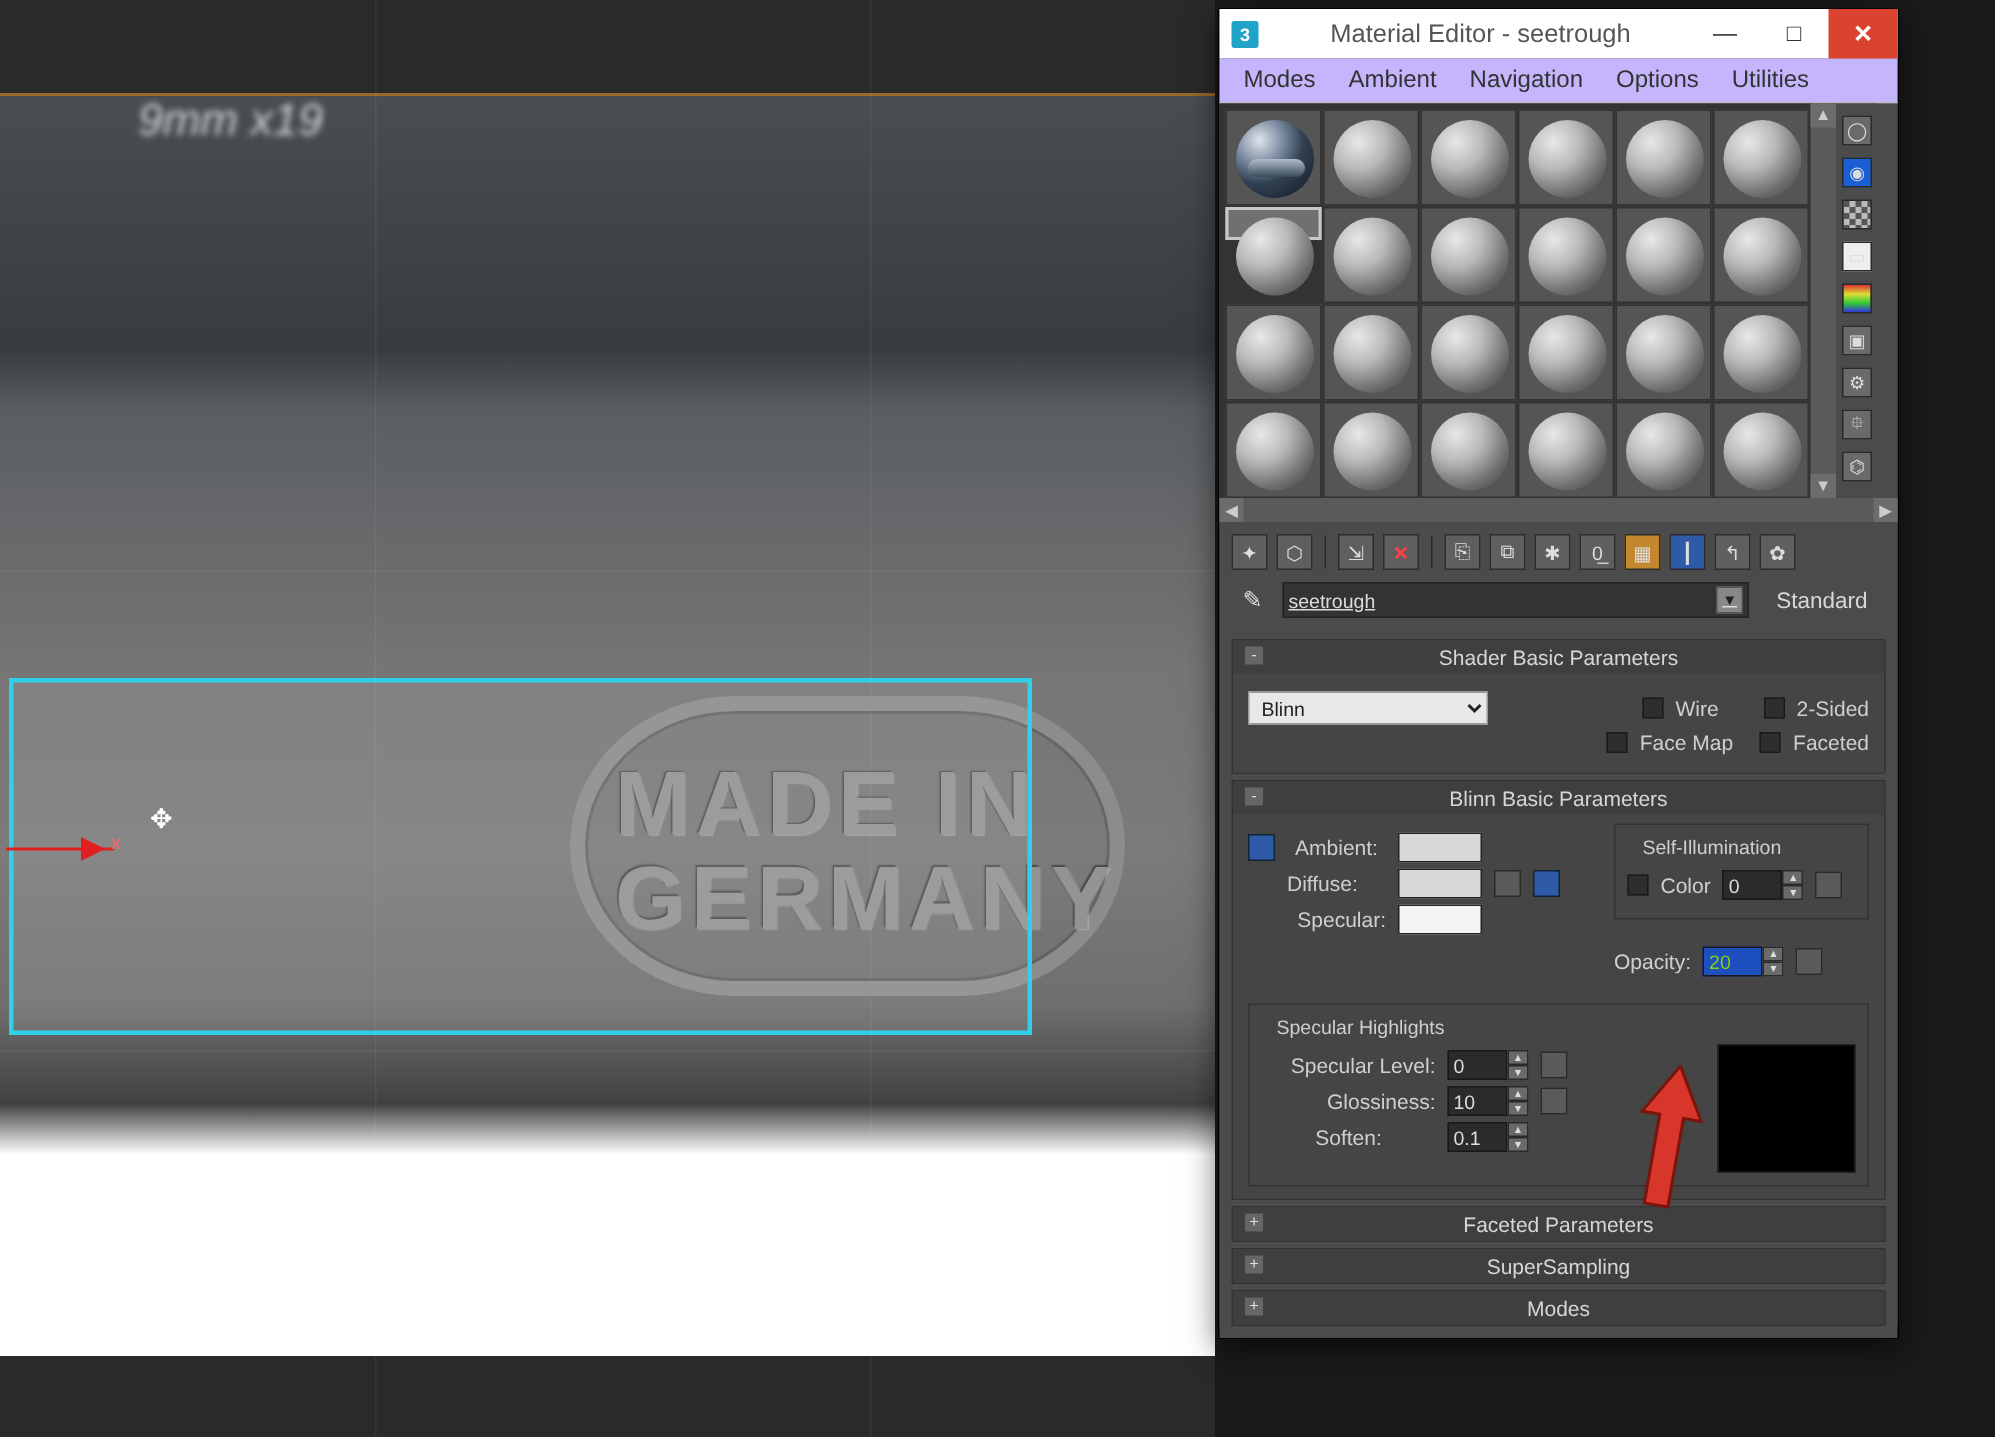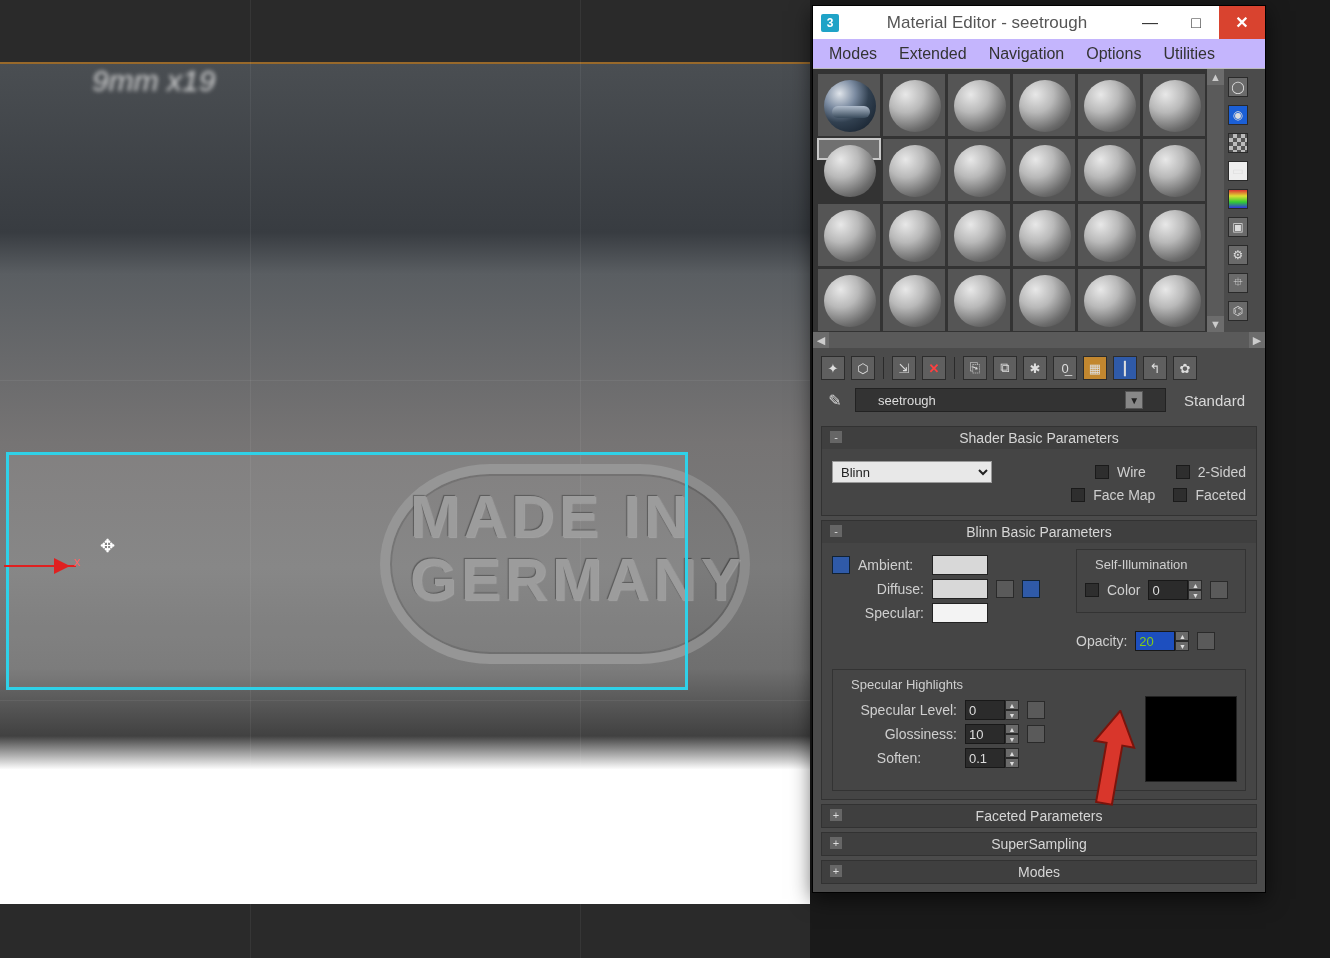--- a/index.html
+++ b/index.html
@@ -5,21 +5,21 @@
 * { box-sizing: border-box; margin: 0; padding: 0; font-family: "Segoe UI", Tahoma, sans-serif; }
 body { width: 1330px; height: 958px; background: #1a1a1a; position: relative; overflow: hidden; }
 
 
 .viewport { position: absolute; left: 0; top: 0; width: 810px; height: 958px; background: #2a2a2a; }
 .viewport .photo {
   position: absolute; left: 0; top: 64px; right: 0; height: 840px;
   background: linear-gradient(180deg,#4a4e52 0%,#383c41 20%,#5a5e62 25%,#767474 45%,#7b7b7b 60%,#6f6f6f 72%,#414141 80%,#fff 84%,#fff 100%);
 }
 .viewport .stamp {
-  position: absolute; left: 410px; top: 485px; font: bold 60px/1.05 "Arial Black", sans-serif; color: #939393;
+  position: absolute; left: 410px; top: 504px; font: bold 60px/1.05 "Arial Black", sans-serif; color: #939393;
   text-shadow: -1px -1px 1px rgba(0,0,0,.4), 1px 1px 1px rgba(255,255,255,.25); letter-spacing: 4px;
 }
 .viewport .stamp-oval {
   position: absolute; left: 380px; top: 464px; width: 370px; height: 200px; border: 10px solid #8c8c8c; border-radius: 110px/100px;
   box-shadow: inset 0 0 0 2px rgba(0,0,0,.15);
 }
 .viewport .selbox {
   position: absolute; left: 6px; top: 452px; width: 682px; height: 238px; border: 3px solid #2fd1e8;
   background: rgba(220,220,220,.12);
 }
@@ -68,21 +68,21 @@
 
 
 .toolbar { display:flex; align-items:center; gap:6px; padding:8px 8px 4px; }
 .tbtn { width:24px; height:24px; background:#5f5f5f; border:1px solid #2c2c2c; display:flex; align-items:center; justify-content:center; color:#ddd; font-size:13px; }
 .tbtn.red{color:#ff4040;font-weight:bold;}
 .tbtn.active{background:#c2872f;}
 .tsep{width:1px;height:22px;background:#2a2a2a;margin:0 2px;}
 
 .namebar { display:flex; align-items:center; gap:10px; padding:4px 12px 10px; }
 .eyedrop { width:20px; height:20px; color:#ddd; display:flex;align-items:center;justify-content:center; }
-.combo { flex:1; height:24px; background:#333; border:1px solid #222; color:#ddd; padding:0 22px; display:flex; align-items:center; justify-content:space-between; font-size:13px;}
+.combo { flex:1; height:24px; background:#333; border:1px solid #222; color:#ddd; padding:0 3px; display:flex; align-items:center; justify-content:space-between; font-size:13px;text-decoration:underline;}
 .combo .dd{ width:18px; height:18px; background:#888; color:#222; display:flex;align-items:center;justify-content:center;font-size:10px;border:1px solid #555;}
 .typebtn { color:#d8d8d8; font-size:15px; padding:2px 8px; }
 
 
 .rollout { margin:4px 8px; border:1px solid #323232; }
 .rollhdr { background:#3f3f3f; color:#d6d6d6; font-size:14px; text-align:center; padding:3px 0; position:relative; }
 .rollhdr .twist { position:absolute; left:8px; top:4px; width:12px; height:12px; background:#666; color:#ddd; font-size:11px; display:flex;align-items:center;justify-content:center;}
 .rollbody { background:#454545; padding:8px 10px; color:#d6d6d6; font-size:14px; }
 
 .row { display:flex; align-items:center; gap:8px; margin:4px 0; }
@@ -129,21 +129,21 @@
 <div class="mewin">
   <div class="titlebar">
     <div class="appicon">3</div>
     <div class="title">Material Editor - seetrough</div>
     <div class="winbtn">—</div>
     <div class="winbtn">□</div>
     <div class="winbtn close">✕</div>
   </div>
   <div class="menubar">
     <div class="mi">Modes</div>
-    <div class="mi">Extended</div>
+    <div class="mi">Ambient</div>
     <div class="mi">Navigation</div>
     <div class="mi">Options</div>
     <div class="mi">Utilities</div>
   </div>
 
   <div class="body">
     <div class="samples-area">
       <div class="samples">
         <div class="slot tex">
             <div class="ball"></div>
@@ -300,26 +300,26 @@
       <div class="rollhdr">
         <span class="twist">-</span>
         <span>Blinn Basic Parameters</span>
       </div>
       <div class="rollbody">
         <div style="display:flex; gap:14px;">
 
           <div style="flex:1;">
             <div class="row">
               <div class="lockbtn"></div>
-              <span class="lbl" style="width:66px;text-align:left">Ambient:</span>
+              <span class="lbl" style="width:66px;text-align:center">Ambient:</span>
               <div class="swatch"></div>
             </div>
             <div class="row">
               <div style="width:18px"></div>
-              <span class="lbl" style="width:66px;text-align:right">Diffuse:</span>
+              <span class="lbl" style="width:66px;">Diffuse:</span>
               <div class="swatch"></div>
               <div class="mapbtn"></div>
               <div class="lockbtn" style="background:#2f5aa8"></div>
             </div>
             <div class="row">
               <div style="width:18px"></div>
               <span class="lbl" style="width:66px;text-align:right">Specular:</span>
               <div class="swatch spec"></div>
             </div>
           </div>

